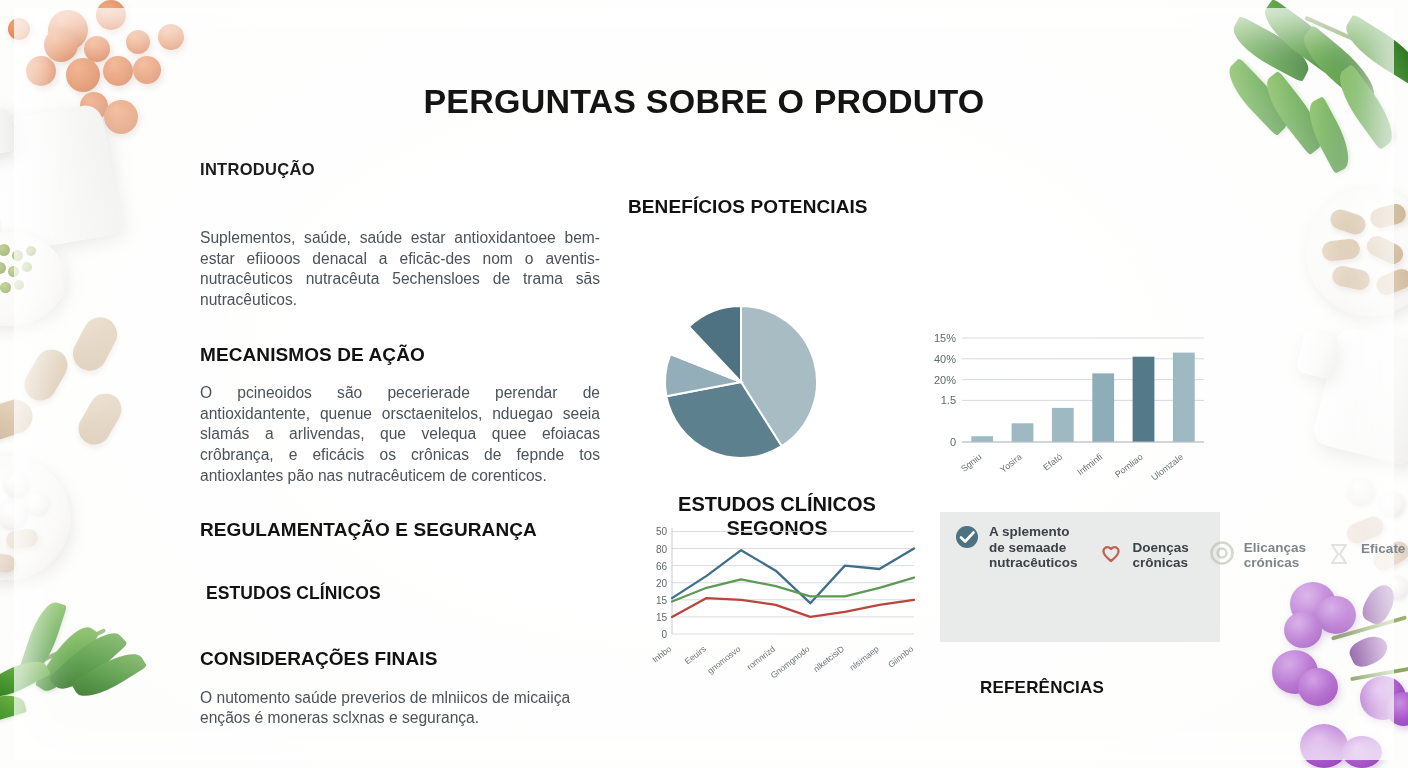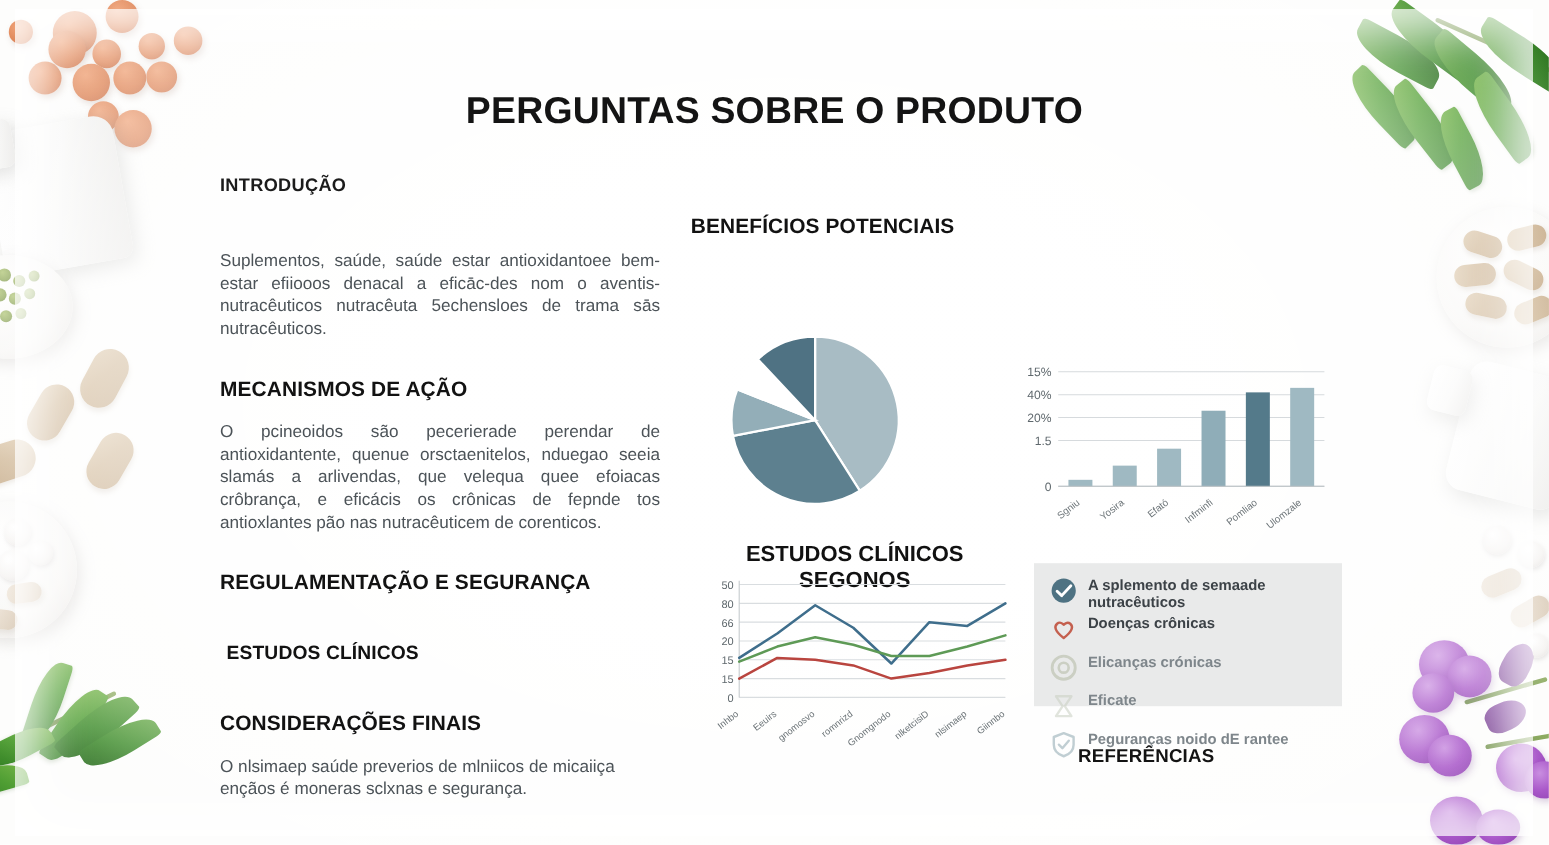--- a/index.html
+++ b/index.html
@@ -212,21 +212,21 @@
       <div style="height:32px;"></div>
       <div class="h2">REGULAMENTAÇÃO E SEGURANÇA</div>
 
       <div style="height:42px;"></div>
       <div class="h2 small" style="padding-left:6px;">ESTUDOS CLÍNICOS</div>
 
       <div style="height:44px;"></div>
       <div class="h2">CONSIDERAÇÕES FINAIS</div>
 
       <div style="height:18px;"></div>
-      <div class="body nojust">O nlsimaep saúde preverios de mlniicos de micaiiça ençãos é moneras sclxnas e segurança.</div>
+      <div class="body nojust">O nutomento saúde preverios de mlniicos de micaiiça ençãos é moneras sclxnas e segurança.</div>
     </div>
 
     <div class="col-right">
       <div class="h2">BENEFÍCIOS POTENCIAIS</div>
       <div style="height:21px;"></div>
     </div>
 
     <div class="chart" style="left:634px;top:302px;width:236px;height:186px;">
       <svg width="236" height="186" viewBox="0 0 236 186">
         <g id="pie-slices" transform="translate(107,80)">
@@ -314,21 +314,21 @@
             <text x="178.28571428571428" y="134" font-size="8.5" fill="#6a7276" font-family="&quot;Liberation Sans&quot;, sans-serif" text-anchor="end" transform="rotate(-38 178.28571428571428 134)">Gnomgnodo</text>
             <text x="212.85714285714286" y="134" font-size="8.5" fill="#6a7276" font-family="&quot;Liberation Sans&quot;, sans-serif" text-anchor="end" transform="rotate(-38 212.85714285714286 134)">nlketcisiD</text>
             <text x="247.42857142857142" y="134" font-size="8.5" fill="#6a7276" font-family="&quot;Liberation Sans&quot;, sans-serif" text-anchor="end" transform="rotate(-38 247.42857142857142 134)">nlsimaep</text>
             <text x="282" y="134" font-size="8.5" fill="#6a7276" font-family="&quot;Liberation Sans&quot;, sans-serif" text-anchor="end" transform="rotate(-38 282 134)">Giinnbo</text>
           </g>
       </svg>
     </div>
 
 
     <div class="legendbox">
-      <div id="legend-list" style="padding:12px 14px 0 14px;display:flex;flex-direction:column;gap:4px;">
+      <div id="legend-list" style="padding:12px 14px 0 14px;display:flex;flex-direction:row;gap:20px;align-items:flex-end;">
           <div class="legend-row">
             <span style="flex: 0 0 26px; opacity: 1;"><svg width="26" height="26" viewBox="0 0 26 26">
                 <circle cx="13" cy="13" r="11" fill="#4e7282"></circle>
                 <path d="M7 13.5 L11.2 17.5 L19.5 8.5" stroke="#fff" stroke-width="2.6" fill="none" stroke-linecap="round" stroke-linejoin="round"></path>
               </svg></span>
             <span class="legend-txt legend-strong">A splemento de semaade nutracêuticos</span>
           </div>
           <div class="legend-row">
             <span style="flex: 0 0 26px; opacity: 1;"><svg width="26" height="26" viewBox="0 0 26 26">
                 <path d="M13 21 C5 15 4 10.5 7 8 C10 5.6 13 9 13 9 C13 9 16 5.6 19 8 C22 10.5 21 15 13 21 Z" fill="none" stroke="#c4604f" stroke-width="2.2" stroke-linejoin="round"></path>

